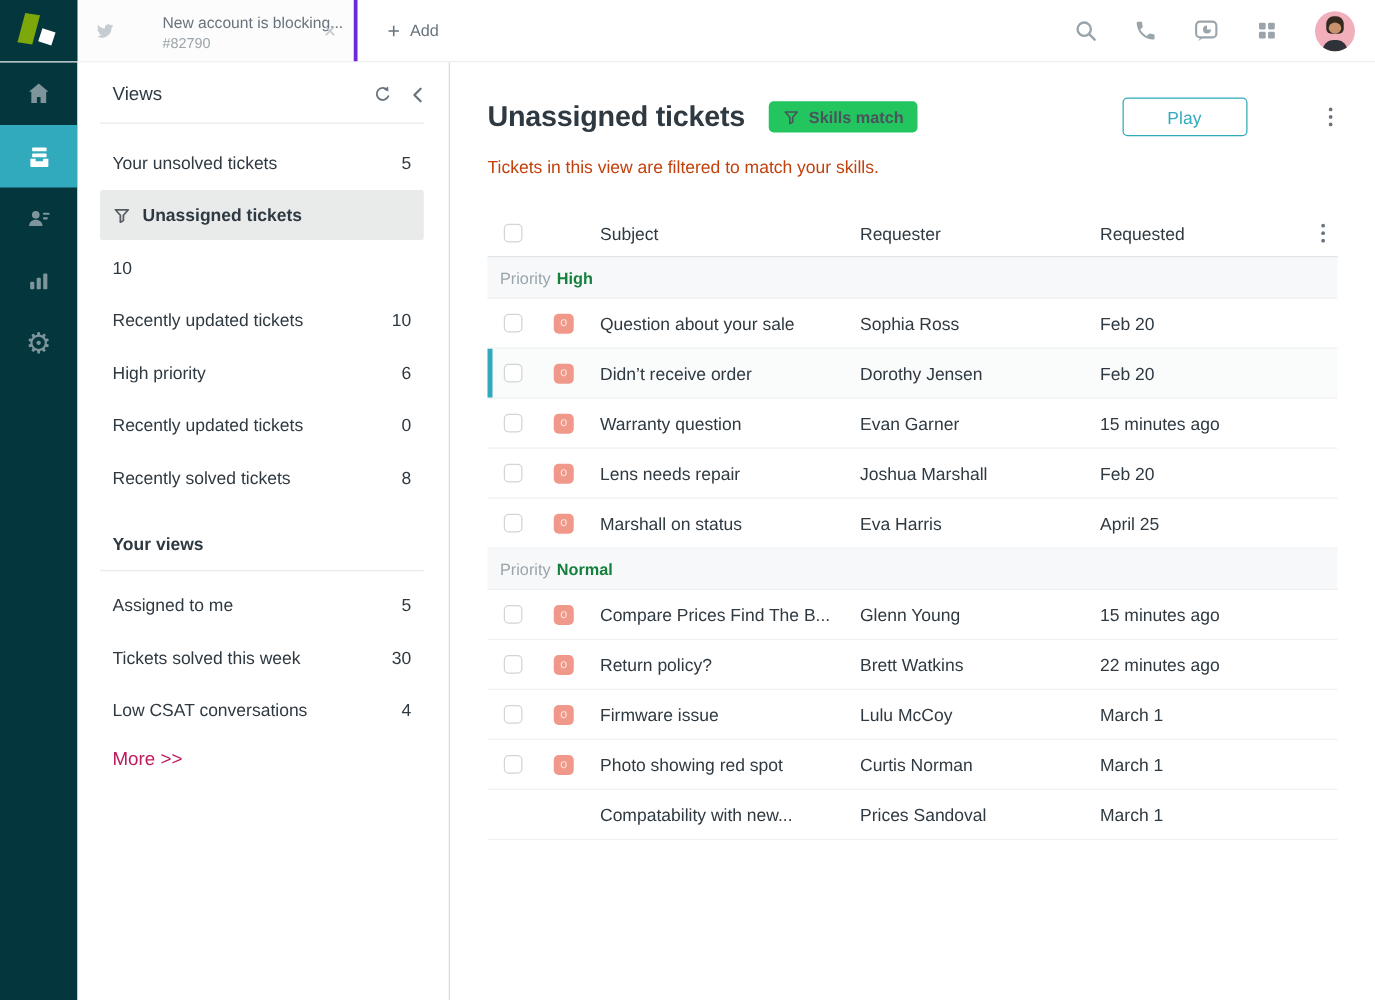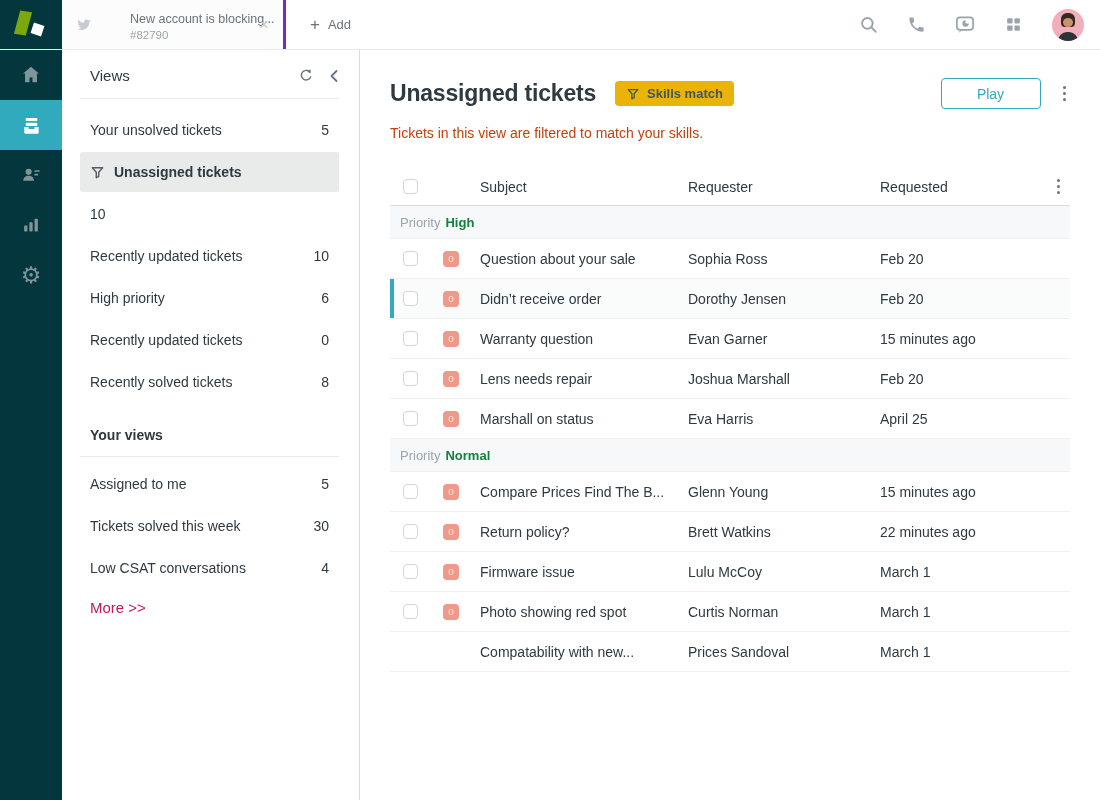--- a/index.html
+++ b/index.html
@@ -49,23 +49,23 @@
   .view-item.selected { background:#e9eaea; font-weight:bold; height:40px; margin:1px 0; }
   .view-item.selected .funnel { margin-right:9px; display:flex; color:#555c63; }
   .subhead { font-size:14px; font-weight:bold; color:#2f3941; padding:0 0 0 10px; margin-top:24px; }
   .subhead-divider { height:1px; background:#e8eaed; margin-top:13px; }
   .more-link { display:inline-block; margin:10px 0 0 10px; font-size:15px; color:#be185d; cursor:pointer; text-decoration:none; }
 
   
   .main { flex:1; min-width:0; background:#fff; padding:28px 30px 0 30px; }
   .main-header { display:flex; align-items:center; }
   .page-title { font-size:23px; font-weight:600; color:#2f3941; letter-spacing:-0.2px; }
-  .skills-badge { margin-left:19px; display:flex; align-items:center; gap:7px; background:#eab308; border-radius:4px; padding:5px 11px; font-size:13px; font-weight:bold; color:#49545c; cursor:pointer; }
+  .skills-badge { margin-left:19px; display:flex; align-items:center; gap:7px; background:#22c55e; border-radius:4px; padding:5px 11px; font-size:13px; font-weight:bold; color:#49545c; cursor:pointer; }
   .skills-badge .funnel { display:flex; color:#49545c; }
-  .header-right { margin-left:auto; display:flex; align-items:center; }
+  .header-right { margin-left:auto; display:flex; align-items:center;gap:43px; }
   .play-btn { width:100px; height:31px; border:1px solid #30aabc; border-radius:4px; background:#fff; color:#30aabc; font-size:14px; display:flex; align-items:center; justify-content:center; cursor:pointer; font-family:inherit; }
   .kebab { display:flex; flex-direction:column; gap:2.5px; padding:4px; cursor:pointer; margin-left:18px; }
   .kebab i { width:3.5px; height:3.5px; border-radius:50%; background:#68737d; }
   .subtitle { margin-top:16px; font-size:14px; color:#c2410c; }
 
   
   .ticket-table { margin-top:27px; }
   .row-grid { display:grid; grid-template-columns:40px 37px 208px 192px 1fr 24px; align-items:center; padding-left:13px; padding-right:6px; }
   .thead { height:38px; border-bottom:1px solid #d8dcde; font-size:14px; color:#2f3941; }
   .th { cursor:pointer; }

